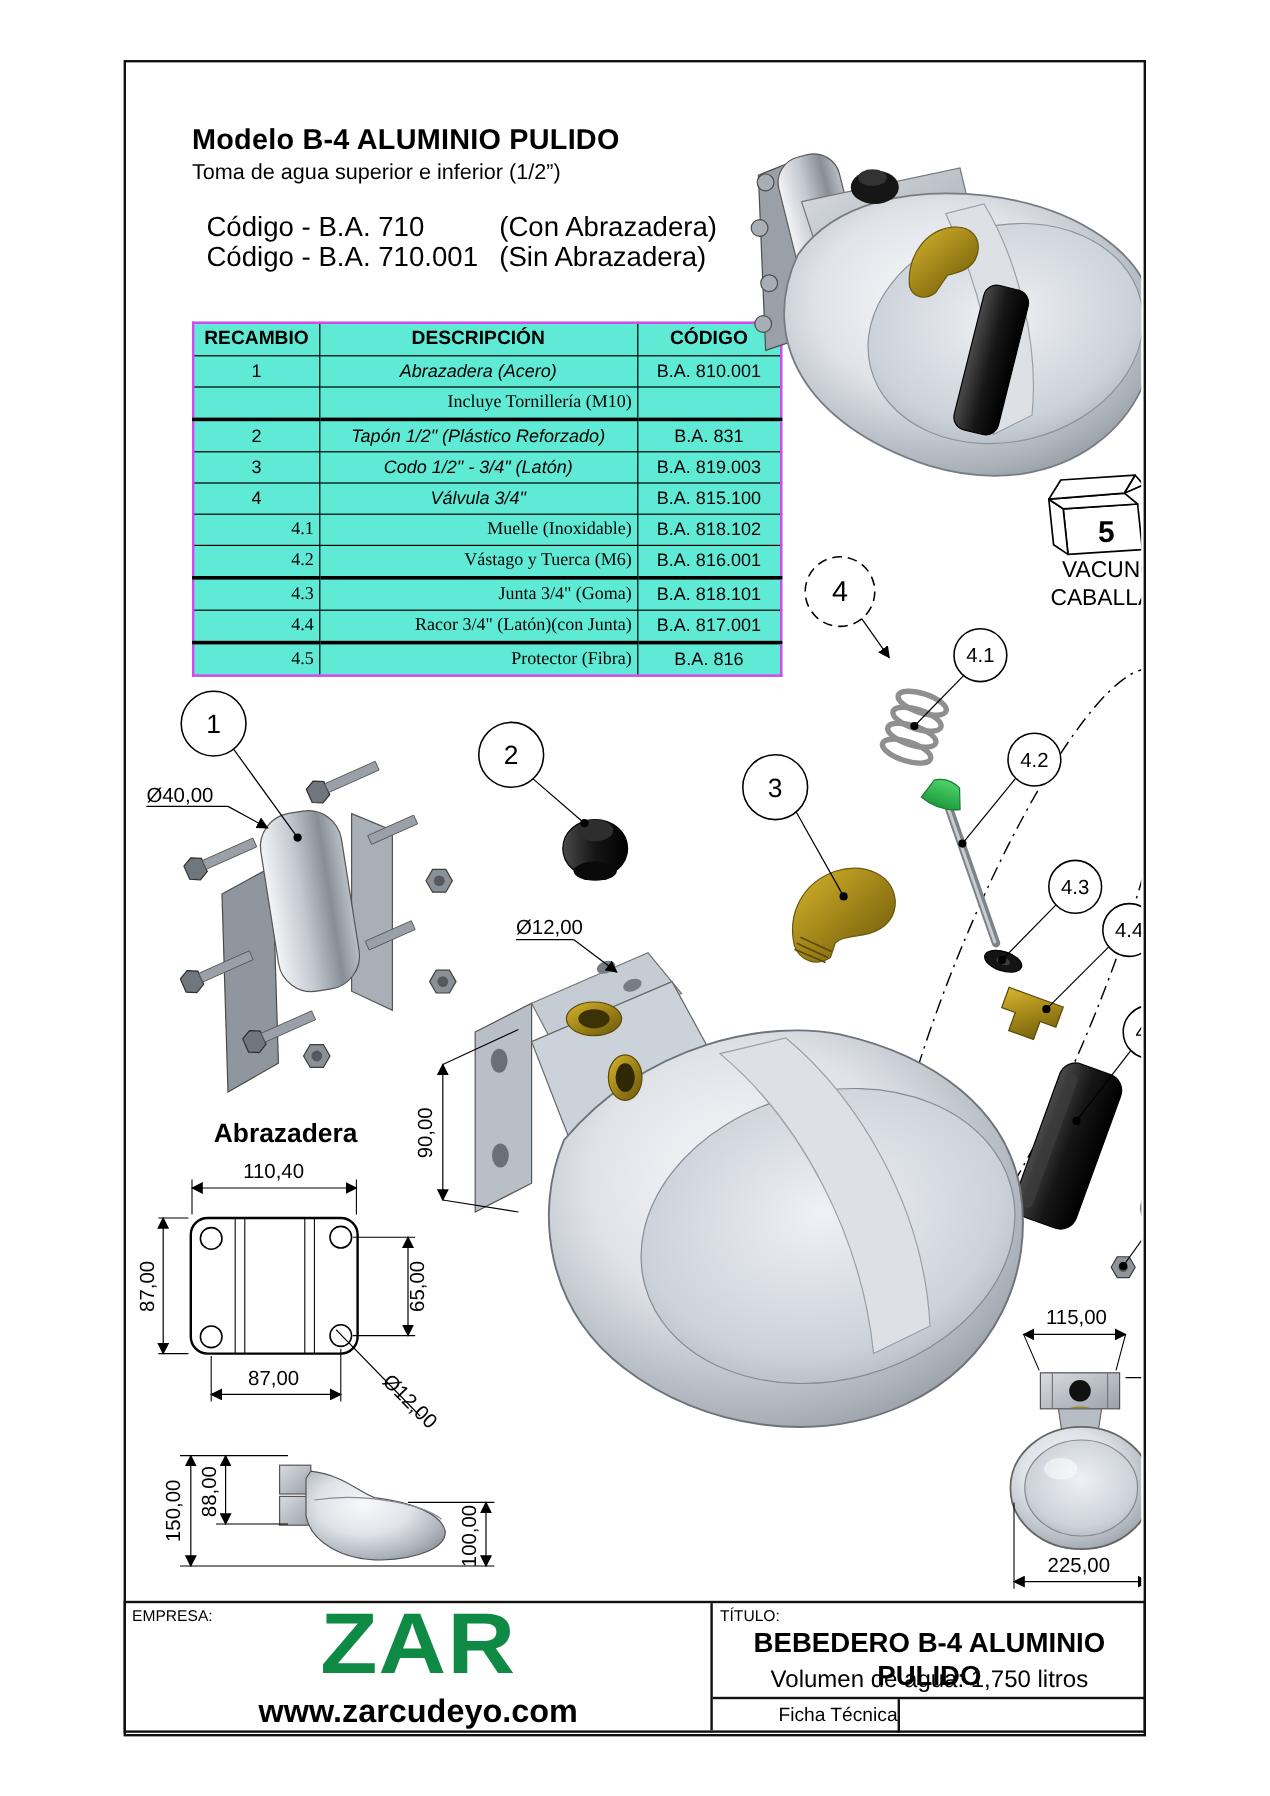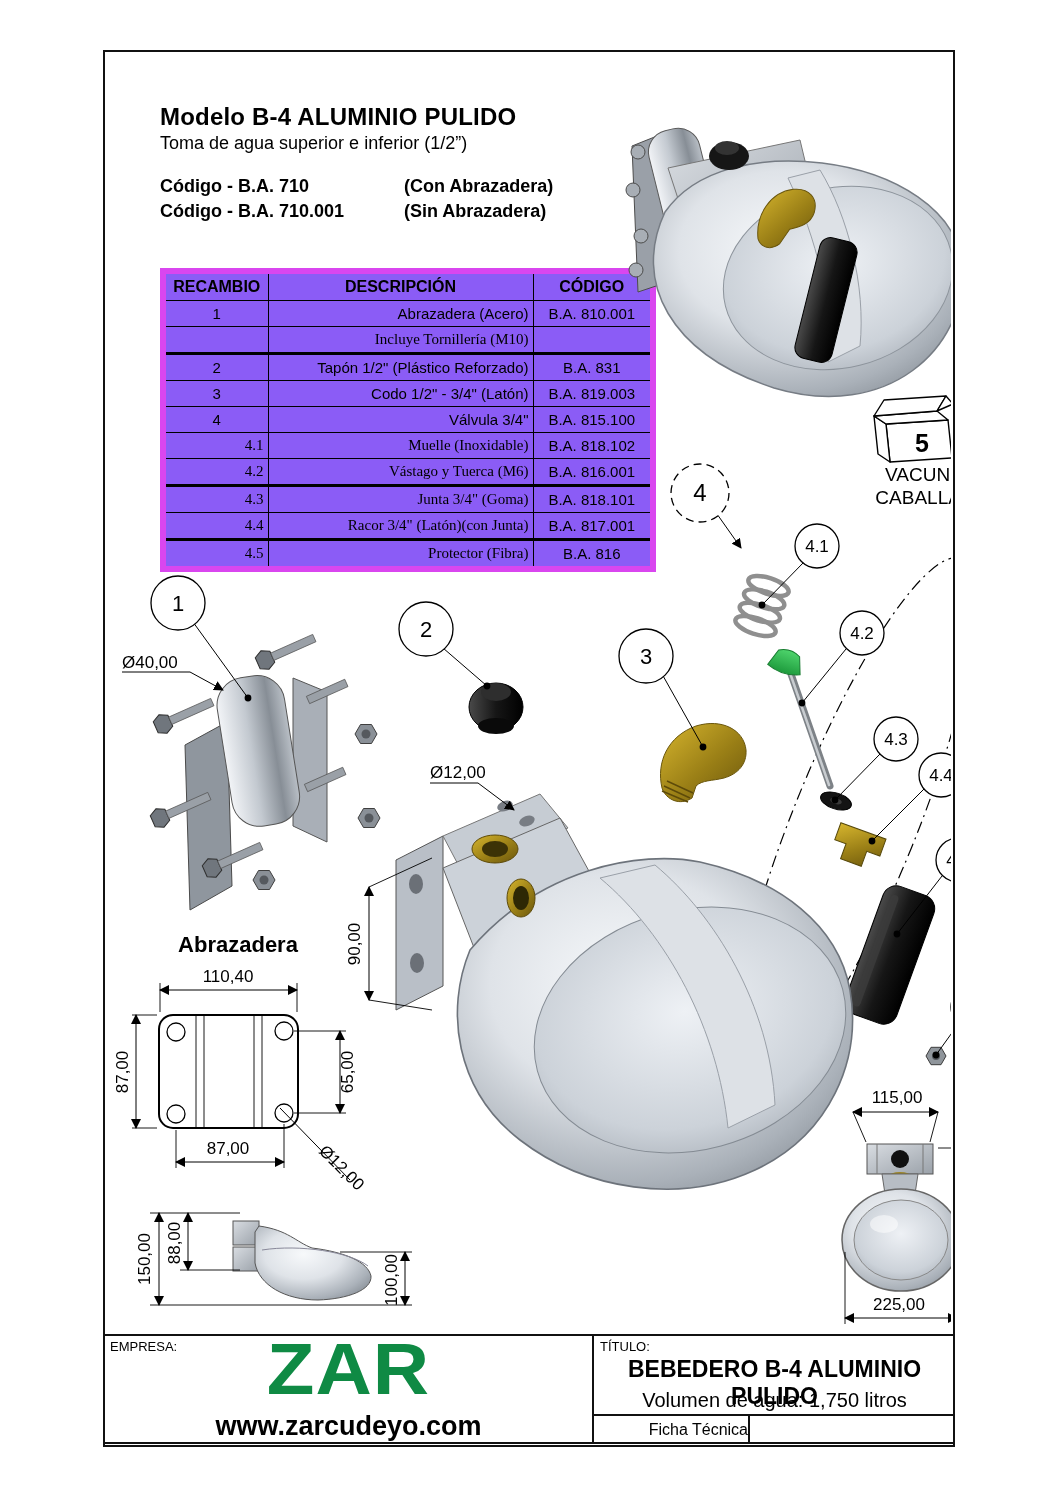--- a/index.html
+++ b/index.html
@@ -2,30 +2,30 @@
 <html><head>
 <meta charset="utf-8">
 <style>
   html,body{margin:0;padding:0;background:#fff;}
   .sheet{position:relative;width:1004px;height:1497px;background:#fff;
          font-family:"Liberation Sans",sans-serif;color:#000;overflow:hidden;}
   .frame{position:absolute;left:103px;top:50px;width:848px;height:1393px;border:2px solid #111;}
   
   .hdr-title{position:absolute;left:160px;top:103px;font-size:24px;font-weight:bold;letter-spacing:.2px;}
   .hdr-sub{position:absolute;left:160px;top:133px;font-size:18px;}
-  .code-line{position:absolute;left:160px;font-size:18px;font-weight:bold;white-space:nowrap;}
+  .code-line{position:absolute;left:172px;font-size:23px;font-weight:normal;white-space:nowrap;}
   .code-line .note{position:absolute;left:200px;margin-left:44px;}
   
   .ptable{position:absolute;left:160px;top:268px;border-collapse:collapse;table-layout:fixed;
-          border:6px solid #d946ef;background:#8b5cf6;}
+          border:2px solid #d946ef;background:#5eead4;}
   .ptable th,.ptable td{border:1px solid #000;height:25px;font-size:15px;padding:0 4px;
           white-space:nowrap;overflow:hidden;}
   .ptable th{font-size:16px;font-weight:bold;text-align:center;height:26px;}
   .ptable td.c{text-align:center;}
-  .ptable td.l{text-align:right;}
+  .ptable td.l{text-align:center;font-style:italic;}
   .ptable td.r{text-align:right;font-family:Liberation Serif, serif;}
   .ptable tr.thick td{border-bottom:3px solid #000;}
   
   .tblock{position:absolute;left:103px;top:1334px;width:848px;height:106px;border:2px solid #111;border-top:2px solid #111;}
   .tb-left{position:absolute;left:0;top:0;width:487px;height:106px;}
   .tb-left .lbl{position:absolute;left:5px;top:3px;font-size:13px;}
   .logo-wrap{position:absolute;left:0;top:0;width:487px;height:106px;display:flex;flex-direction:column;
              align-items:center;justify-content:space-between;}
   .logo-zar{font-size:78px;font-weight:bold;color:#0F8A44;line-height:.85;letter-spacing:1px;
             transform:scaleY(.92);}

